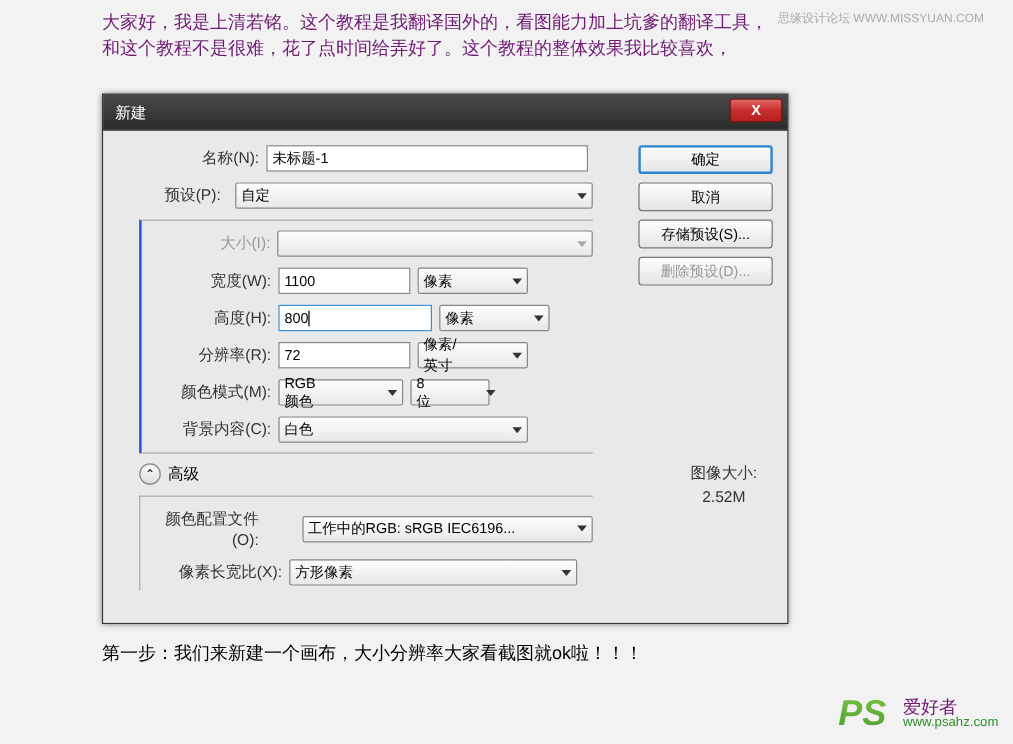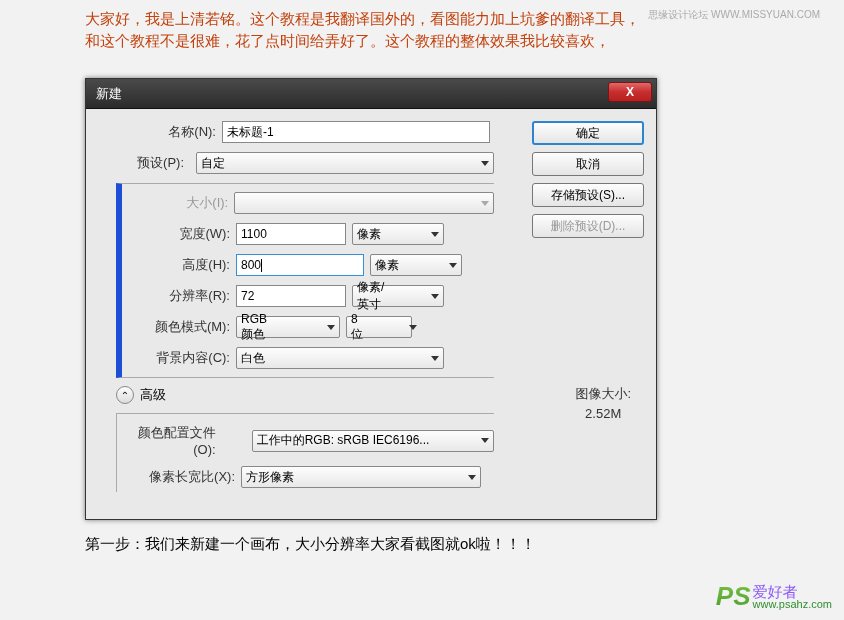--- a/index.html
+++ b/index.html
@@ -15,21 +15,21 @@
   position: absolute;
   top: 8px;
   right: 24px;
   font-size: 10px;
   color: #aaa;
 }
 .intro {
   padding: 8px 85px 8px 85px;
   font-size: 15px;
   line-height: 22px;
-  color: #c2410c;
+  color: #701a75;
 }
 .dialog {
   margin: 18px 0 0 85px;
   width: 572px;
   background: #b0b0b0;
   border: 1px solid #333;
   box-shadow: 0 0 5px rgba(0,0,0,0.5);
 }
 .titlebar {
   height: 30px;
@@ -138,30 +138,30 @@
   right: 12px;
   bottom: 8px;
   font-size: 12px;
   color: #3b8e3b;
   display: flex;
   align-items: center;
 }
 .ps-logo {
   font-family: Arial, sans-serif;
   font-weight: bold;
-  font-size: 26px;
+  font-size: 30px;
   font-style: italic;
   background: linear-gradient(to bottom,#7ac142,#4a9e2f);
   -webkit-background-clip: text;
   color: transparent;
-  margin-right: 2px;
+  margin-right: 14px;
   text-decoration: underline;
 }
 .ahz-text { display:inline-block; }
-.ahz-cn { font-size:15px; color:#8b5cf6; line-height:1; }
+.ahz-cn { font-size:15px; color:#701a75; line-height:1; }
 .ahz-url { font-size:11px; color:#2f8e2f; line-height:1; }
 .row { display:flex; align-items:center; margin-bottom:9px; }
 .row .label { width:120px; margin-right:6px; }
 .buttons-col { position:absolute; top:12px; right:12px; }
 .image-size { position:absolute; right:25px; top:275px; text-align:center; font-size:13px; color:#333; line-height:20px; }
 .cursor { display:inline-block; width:1px; height:13px; background:#000; vertical-align:middle; }
 </style>
 </head>
 <body>
 
@@ -190,21 +190,21 @@
       </div>
 
       <div class="row">
         <span class="label" style="width:88px;">预设(P):</span>
         <div class="select-box" style="width:298px; margin-left:6px;">
             <span>自定</span>
             <span class="arrow-down"></span>
           </div>
       </div>
 
-      <div style="margin-left:20px; border-left:6px solid #1d4ed8; padding:8px 0 8px 0; border-top:1px solid #aaa; border-bottom:1px solid #aaa; width:378px; margin-bottom:8px;">
+      <div style="margin-left:20px; border-left:2px solid #1d4ed8; padding:8px 0 8px 0; border-top:1px solid #aaa; border-bottom:1px solid #aaa; width:378px; margin-bottom:8px;">
         <div class="row">
           <span class="label disabled" style="width:108px;">大小(I):</span>
           <div class="select-box disabled" style="width:264px;">
               <span></span>
               <span class="arrow-down disabled"></span>
             </div>
         </div>
         <div class="row">
           <span class="label" style="width:108px;">宽度(W):</span>
           <div class="input-box" style="width:110px;">

